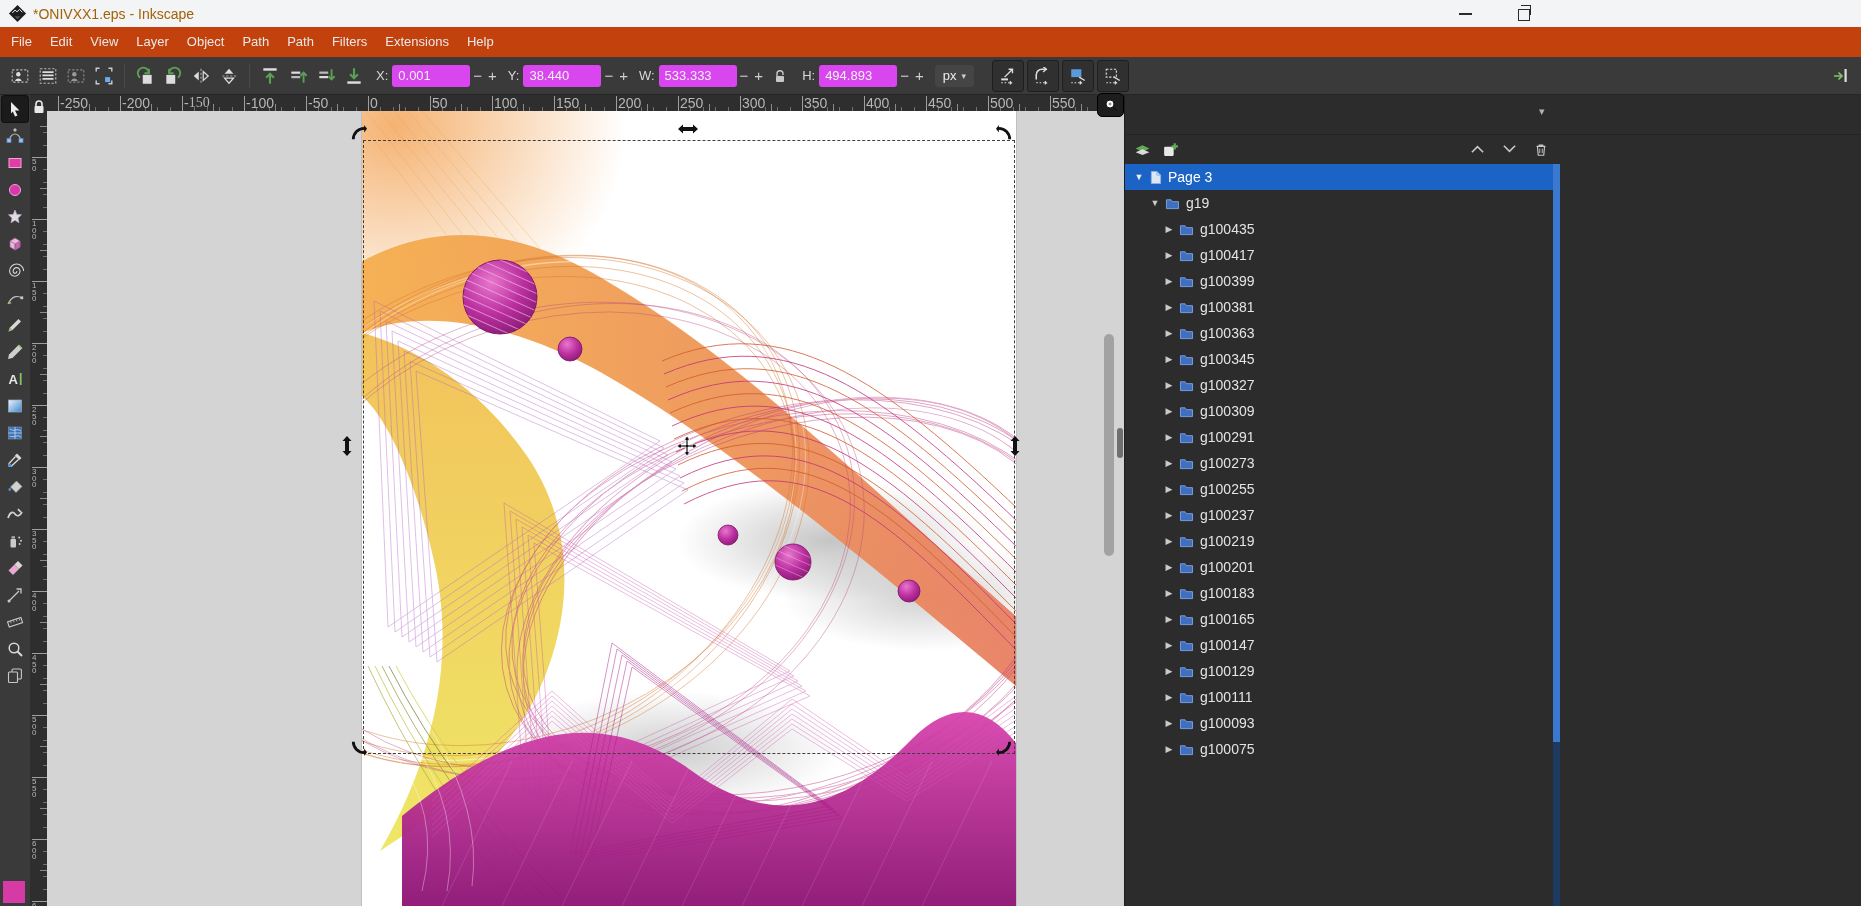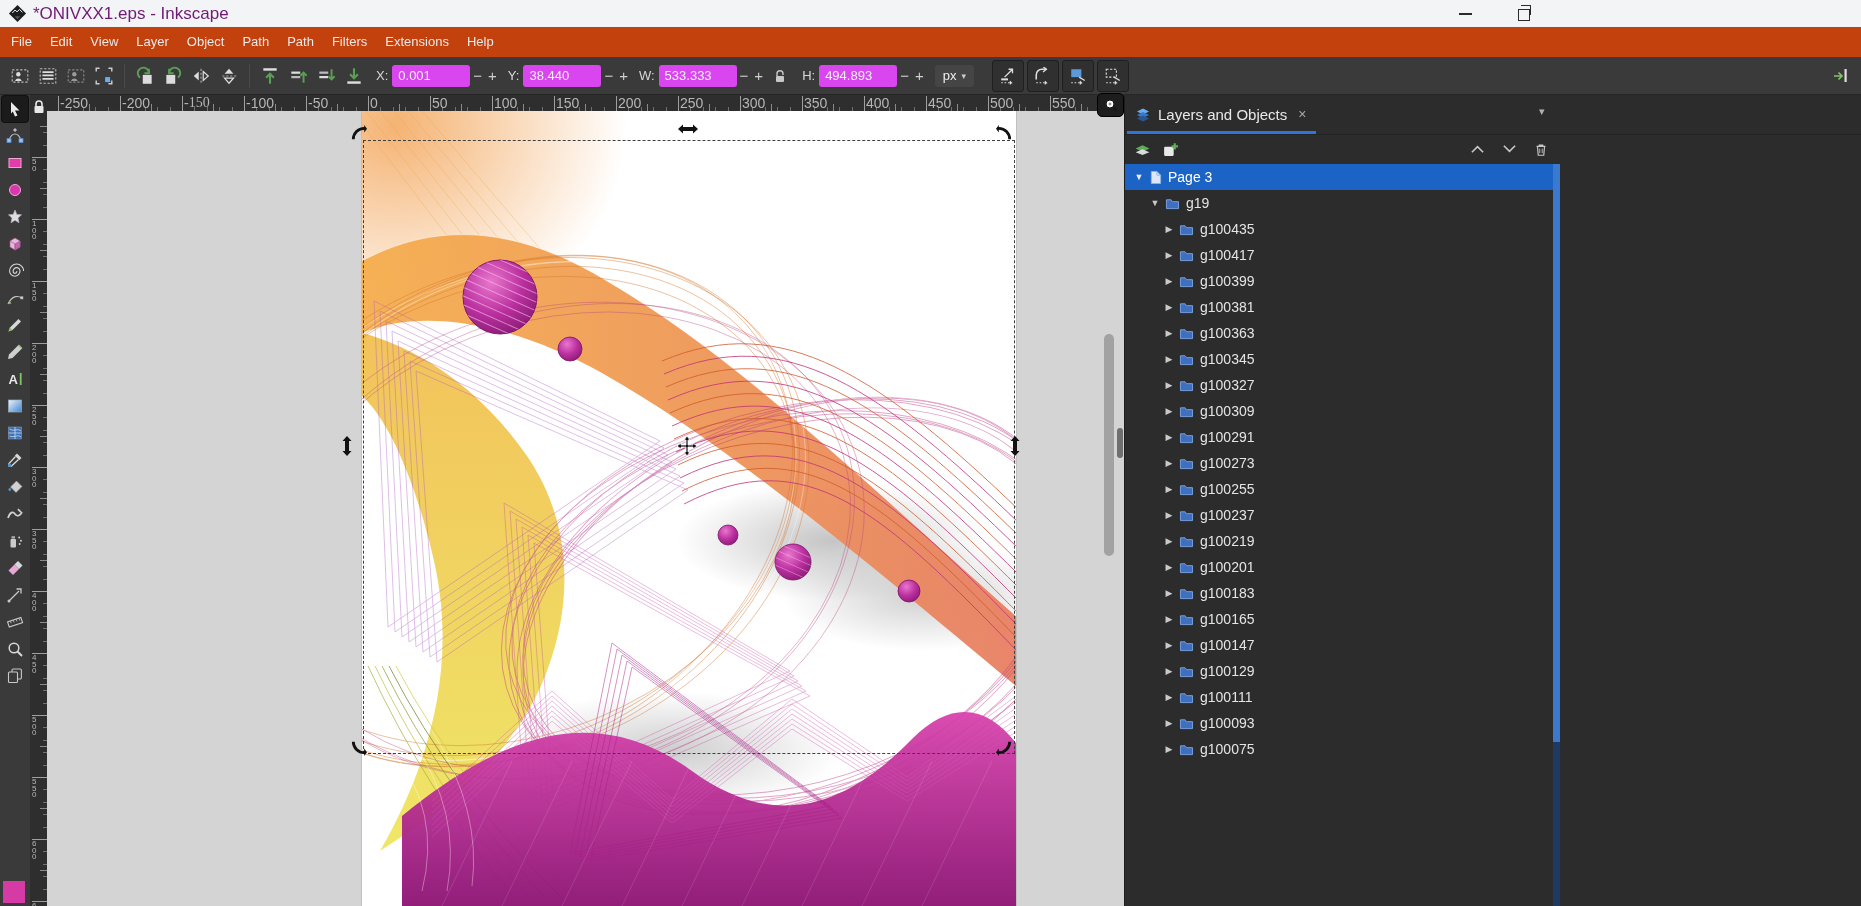--- a/index.html
+++ b/index.html
@@ -3,21 +3,21 @@
 <meta charset="utf-8">
 <style>
   html,body{margin:0;padding:0;background:#1e1e1e;font-family:"Liberation Sans",sans-serif;}
   .app{position:relative;width:1861px;height:906px;overflow:hidden;background:#2c2c2c;
        font-family:"Liberation Sans",sans-serif;-webkit-font-smoothing:antialiased;}
   .abs{position:absolute;}
   
   .titlebar{left:0;top:0;width:1861px;height:27px;background:#f3f4f6;color:#111;
             display:flex;align-items:center;}
   .titlebar .logo{margin:0 6px 0 8px;}
-  .title{font-size:17px;color:#701a75;}
+  .title{font-size:14px;color:#a16207;}
   .winbtn{position:absolute;top:0;height:27px;width:34px;display:flex;align-items:center;justify-content:center;cursor:default;}
   .minimize{left:1448px;}
   .minbar{width:13px;height:2px;background:#2b2b2b;}
   .restore{left:1505px;}
   .restbox{position:relative;width:10px;height:10px;border:1.5px solid #2b2b2b;background:#f3f4f6;margin-top:2px;margin-right:-3px;}
   .restbox::before{content:"";position:absolute;left:2px;top:-5px;width:9px;height:9px;border:1.5px solid #2b2b2b;border-left:none;border-bottom:none;}
   
   .menubar{left:0;top:27px;width:1861px;height:30px;background:#c2410c;display:flex;align-items:center;padding-left:2px;box-sizing:border-box;}
   .menu-item{color:#e9e9e9;font-size:13px;padding:0 9px;line-height:30px;}
   
@@ -716,29 +716,20 @@
         </svg>
       </div>
     <div class="vscroll"></div>
   </div>
 
   <div class="abs divider"></div>
   <div class="abs grip"></div>
 
   <div class="abs panel">
     <div class="tabbar">
-      <div class="ptab">
-        <svg width="16" height="17" viewBox="0 0 16 17">
-          <path d="M2,5.5 L8,2.5 L14,5.5 L8,8.5 Z" fill="#6aaef0"></path>
-          <path d="M2,9 L8,6 L14,9 L8,12 Z" fill="#3c78c8"></path>
-          <path d="M2,12.5 L8,9.5 L14,12.5 L8,15.5 Z" fill="#2a5694"></path>
-        </svg>
-        <span class="tabtitle">Layers and Objects</span>
-        <span class="closex">×</span>
-      </div>
       <span class="panelchevron">▾</span>
     </div>
     <div class="actions">
       <div class="aicon" style="left:6px;">
           <svg width="17" height="17" viewBox="0 0 16 16">
             <path d="M1.5,7 L8,4 L14.5,7 L8,10 Z" fill="#5fae57"></path>
             <path d="M1.5,10.5 L8,7.8 L14.5,10.5 L8,13.2 Z" fill="#e8e8e8" opacity=".92"></path>
           </svg>
         </div>
       <div class="aicon" style="left:34px;">

